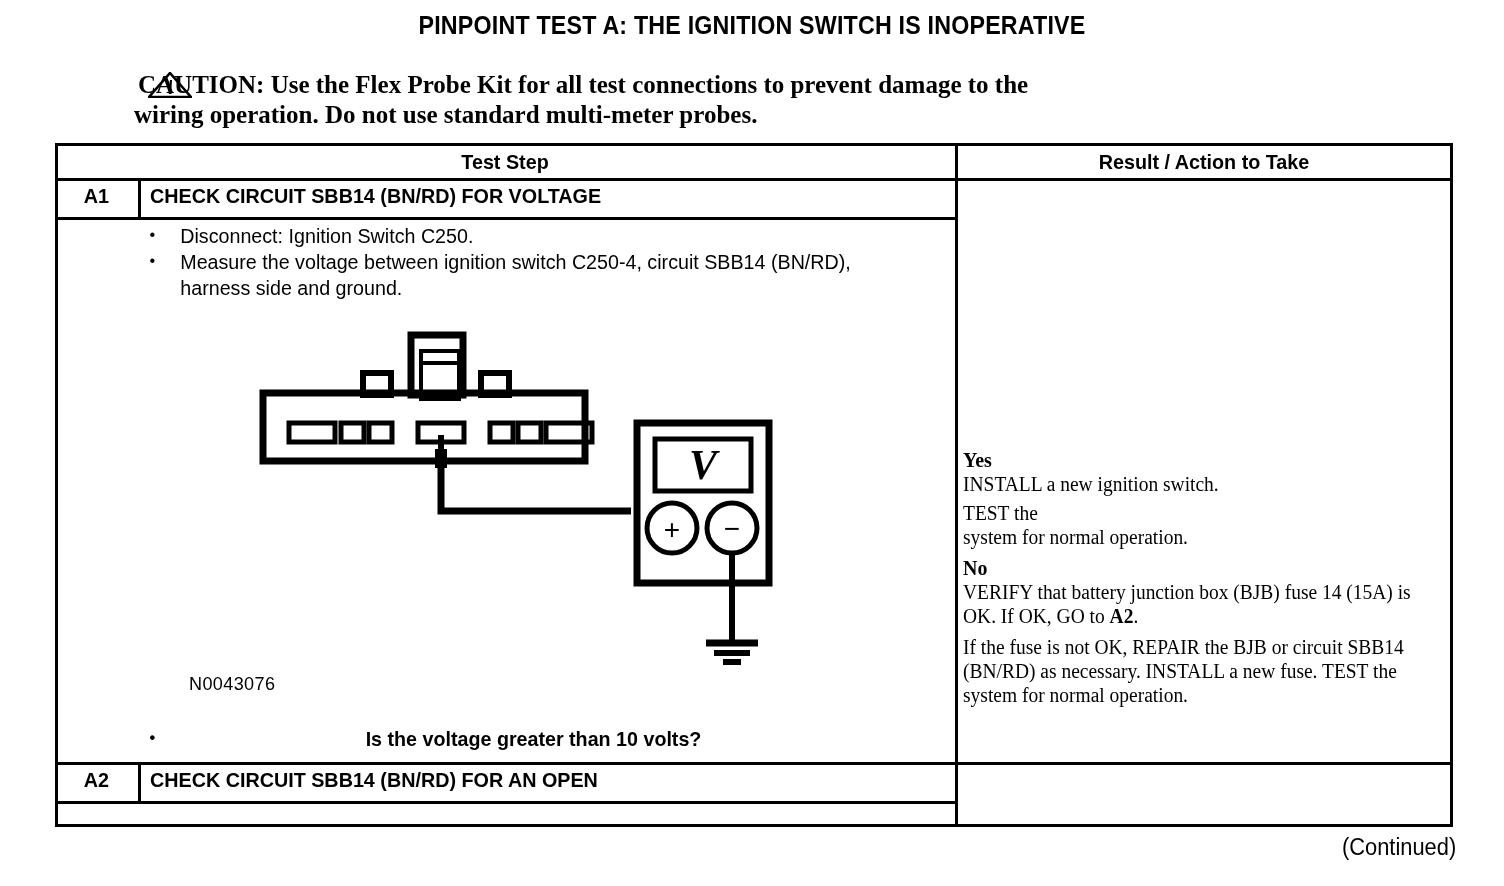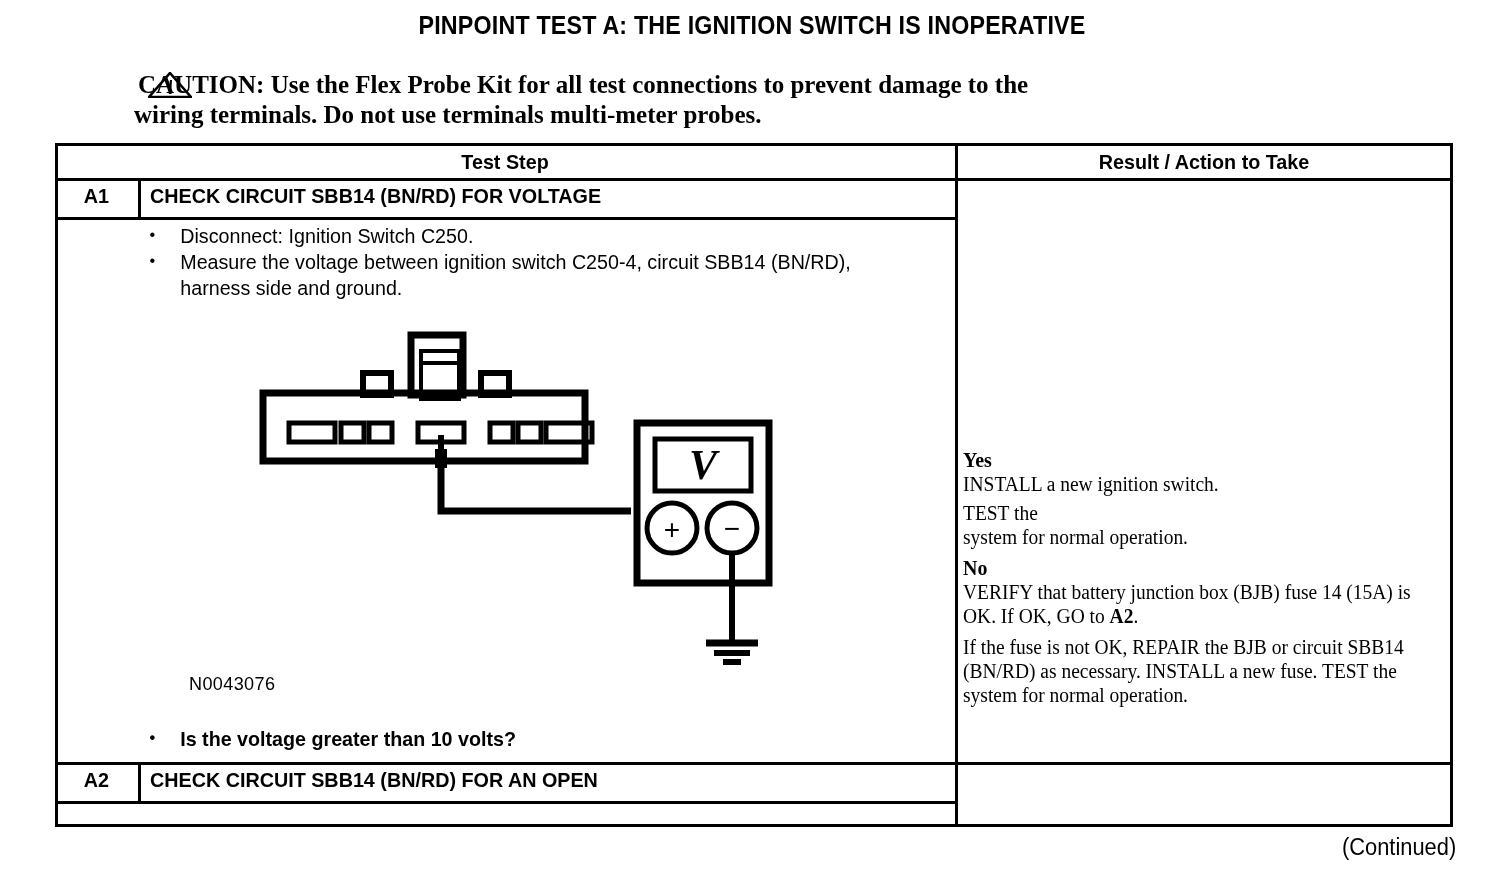--- a/index.html
+++ b/index.html
@@ -229,21 +229,21 @@
 
 <div class="page-title">PINPOINT TEST  A: THE IGNITION SWITCH IS INOPERATIVE</div>
 
 <div class="caution-block">
   <svg class="warn-triangle" viewBox="0 0 44 26">
     <path d="M22 1 L43 25 L1 25 Z" fill="none" stroke="#000" stroke-width="2.6"></path>
     <path d="M22 8 L24 8 L23.4 17.5 L20.6 17.5 Z" fill="#000"></path>
     <rect x="20.8" y="19.4" width="2.8" height="2.6" fill="#000"></rect>
   </svg>
   <div class="caution-line1">CAUTION: Use the Flex Probe Kit for all test connections to prevent damage to the</div>
-  <div class="caution-line2">wiring terminals. Do not use terminals multi-meter probes.</div>
+  <div class="caution-line2">wiring operation. Do not use standard multi-meter probes.</div>
 </div>
 
 <div class="table-wrap">
 
   <div class="tbl-border-top"></div>
   <div class="tbl-border-bottom"></div>
   <div class="tbl-border-left"></div>
   <div class="tbl-border-right"></div>
   <div class="col-divider"></div>
 
@@ -299,21 +299,21 @@
 
       <line x1="547" y1="230" x2="547" y2="320" stroke="#000" stroke-width="6"></line>
       <line x1="521" y1="320" x2="573" y2="320" stroke="#000" stroke-width="7"></line>
       <line x1="529" y1="330" x2="565" y2="330" stroke="#000" stroke-width="6"></line>
       <line x1="538" y1="339" x2="556" y2="339" stroke="#000" stroke-width="6"></line>
     </svg>
   </div>
 
   <div class="graphic-id">N0043076</div>
 
-  <div class="bullet-list" style="top:583px;">
+  <div class="bullet-list" style="top:583px;text-align:center;">
     <div class="bullet-item bold">Is the voltage greater than 10 volts?</div>
   </div>
   <div class="hrule" style="left:0; top:619px; width:1398px;"></div>
 
   <div class="result-col">
     <div class="result-heading">Yes</div>
     <div class="result-para tight">INSTALL a new ignition switch.</div>
     <div class="result-para">TEST the
 system for normal operation.</div>
     <div class="result-heading">No</div>

